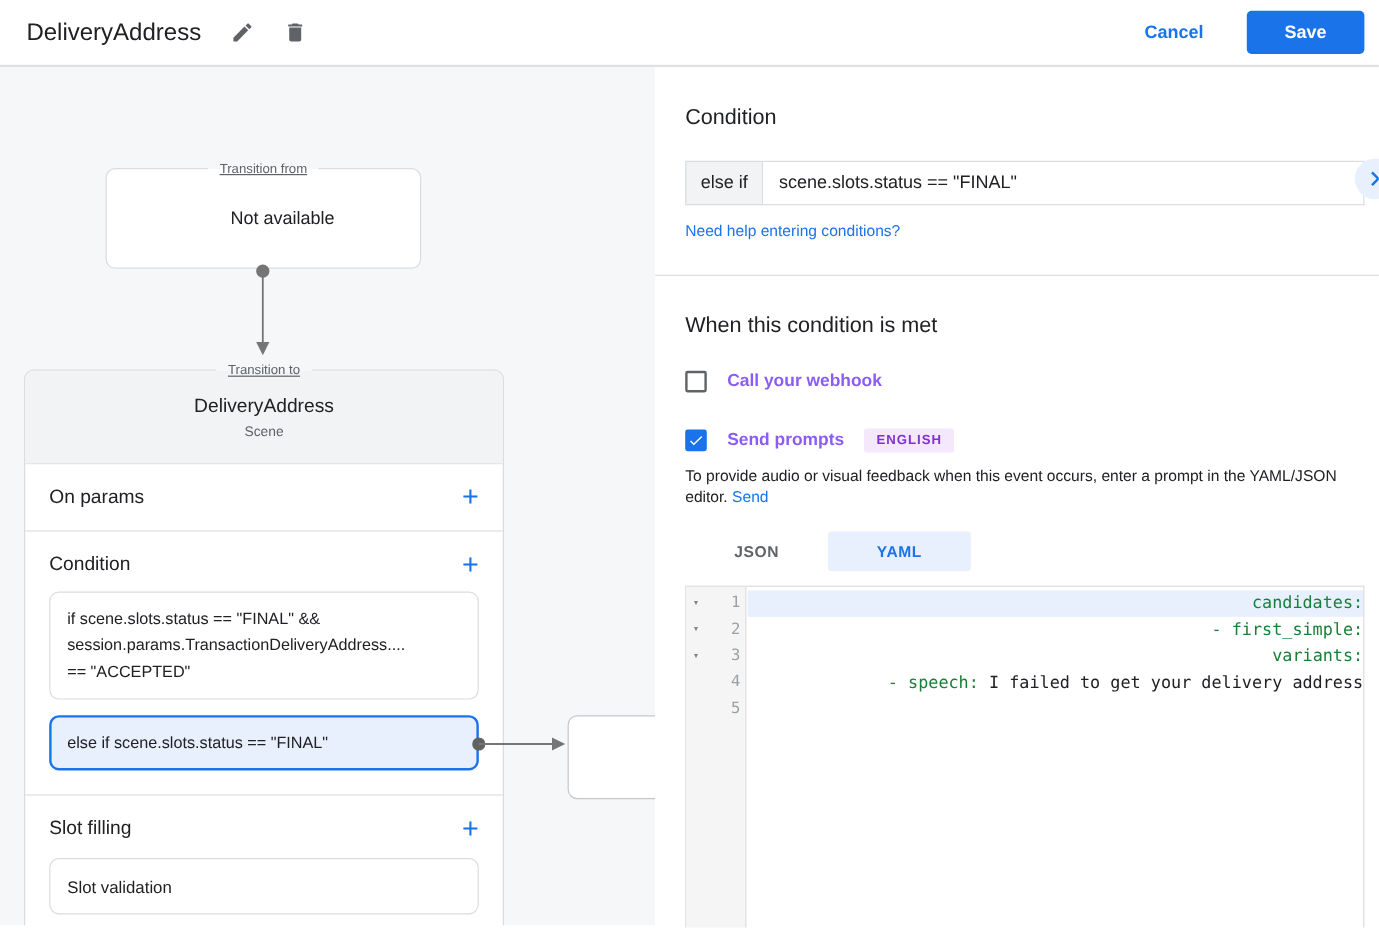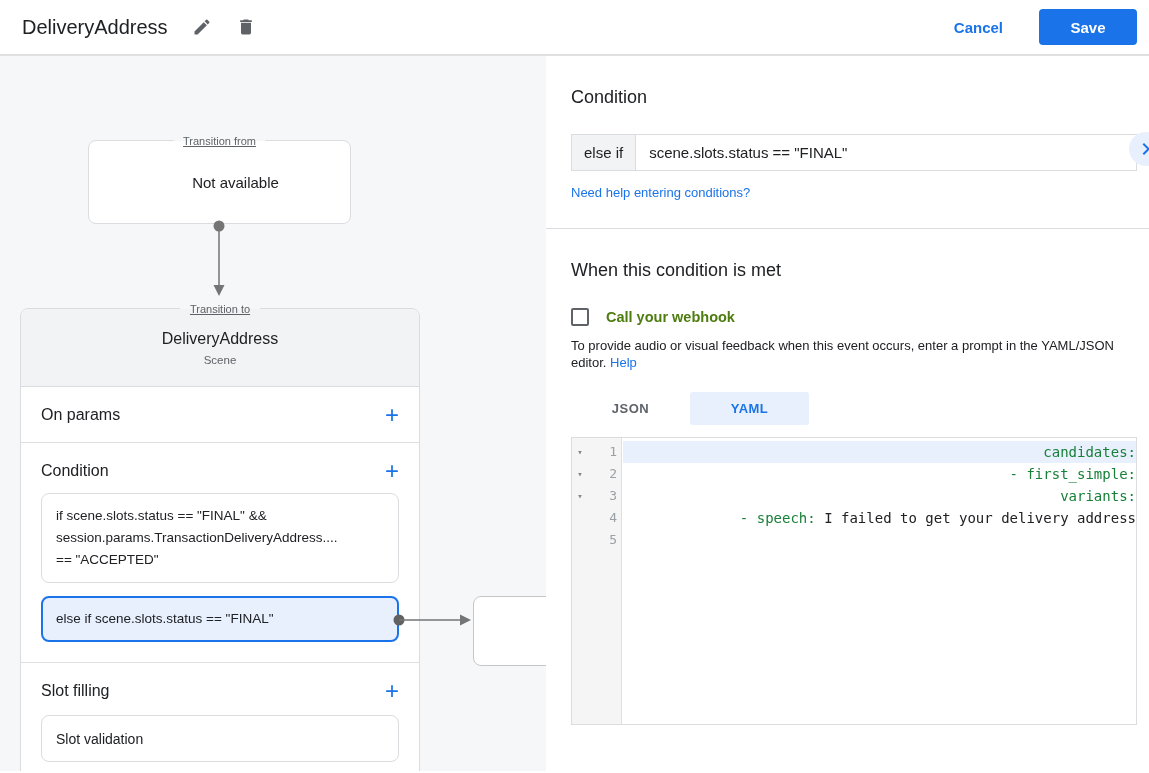--- a/index.html
+++ b/index.html
@@ -72,21 +72,21 @@
   .cond-input { flex:1; border:1px solid #dadce0; border-left:none; padding:0 13px; font-size:15px;
     color:#202124; font-family:inherit; outline:none; background:#fff; }
   .help-link { display:inline-block; margin-top:14px; color:#1a73e8; font-size:13px;
     text-decoration:none; cursor:pointer; }
   .hdivider { border-bottom:1px solid #dadce0; margin:27px -12px 0 -25px; }
   .check-row { display:flex; align-items:center; margin-top:27px; }
   .check-row.prompts { margin-top:30px; }
   .cbox { width:18px; height:18px; border:2px solid #5f6368; border-radius:2px; flex:none;
     cursor:pointer; display:flex; align-items:center; justify-content:center; background:#fff; }
   .cbox.checked { background:#1a73e8; border-color:#1a73e8; }
-  .check-label { font-size:14.5px; font-weight:700; color:#4d7c0f; margin-left:17px; }
+  .check-label { font-size:14.5px; font-weight:700; color:#8b5cf6; margin-left:17px; }
   .badge { margin-left:17px; background:#f4e8fd; color:#8430ce; font-size:11px; font-weight:700;
     letter-spacing:.8px; padding:4px 10px; border-radius:2px; }
   .desc { margin-top:11px; font-size:13px; line-height:17px; color:#202124; width:562px; }
   .inline-link { color:#1a73e8; text-decoration:none; cursor:pointer; }
   .tabs { display:flex; margin-top:21px; }
   .tab { width:119px; height:33px; display:flex; align-items:center; justify-content:center;
     font-size:13px; font-weight:700; letter-spacing:.5px; color:#5f6368; cursor:pointer;
     border-radius:3px; }
   .tab.active { background:#e8f0fe; color:#1a73e8; }
   .editor { margin-top:12px; width:566px; height:288px; border:1px solid #dadce0; position:relative;
@@ -209,23 +209,32 @@
 
     <div class="hdivider"></div>
 
     <h2 class="panel-title pt-2">When this condition is met</h2>
 
     <div class="check-row">
       <span class="cbox"></span>
       <span class="check-label">Call your webhook</span>
     </div>
 
+    <div class="check-row prompts">
+      <span class="cbox checked">
+        <svg width="14" height="14" viewBox="0 0 24 24" fill="#fff">
+          <path d="M9 16.17L4.83 12l-1.42 1.41L9 19 21 7l-1.41-1.41z"></path>
+        </svg>
+      </span>
+      <span class="check-label">Send prompts</span>
+      <span class="badge">ENGLISH</span>
+    </div>
 
     <p class="desc"><span>To provide audio or visual feedback when this event occurs, enter a prompt in the YAML/JSON editor.</span>
-      <a class="inline-link">Help</a></p>
+      <a class="inline-link">Send</a></p>
 
     <div class="tabs">
       <div class="tab">JSON</div>
       <div class="tab active">YAML</div>
     </div>
 
     <div class="editor">
       <div class="ed-gbg"></div>
       <div class="ed-lines">
           <div class="ed-row">

